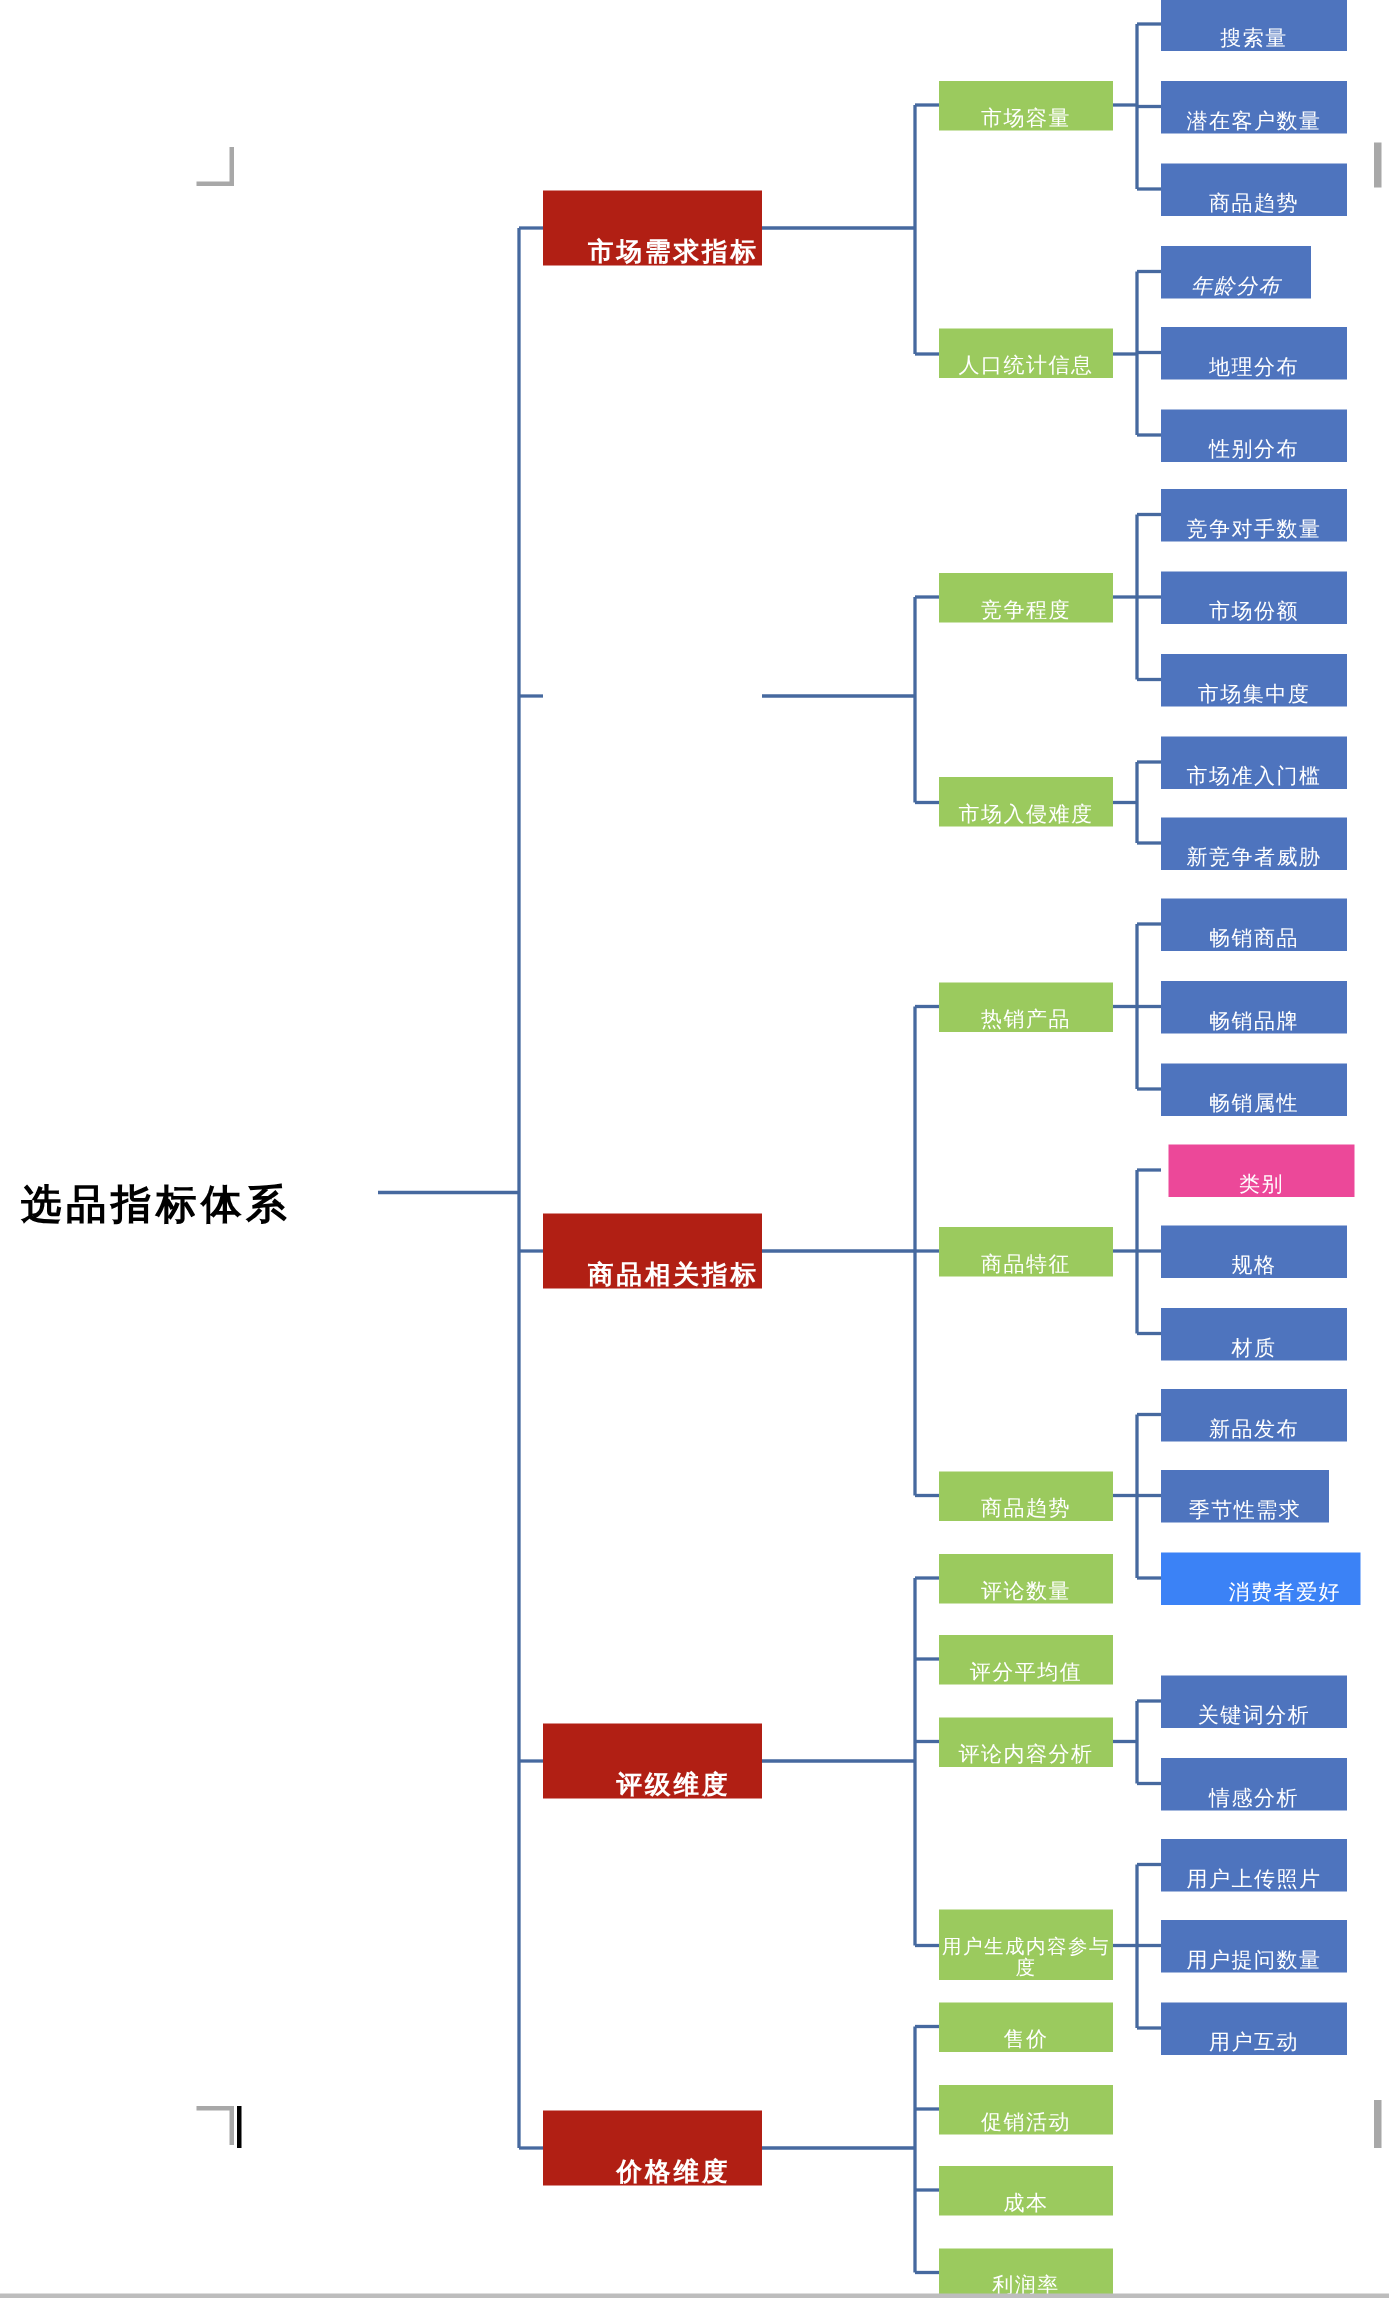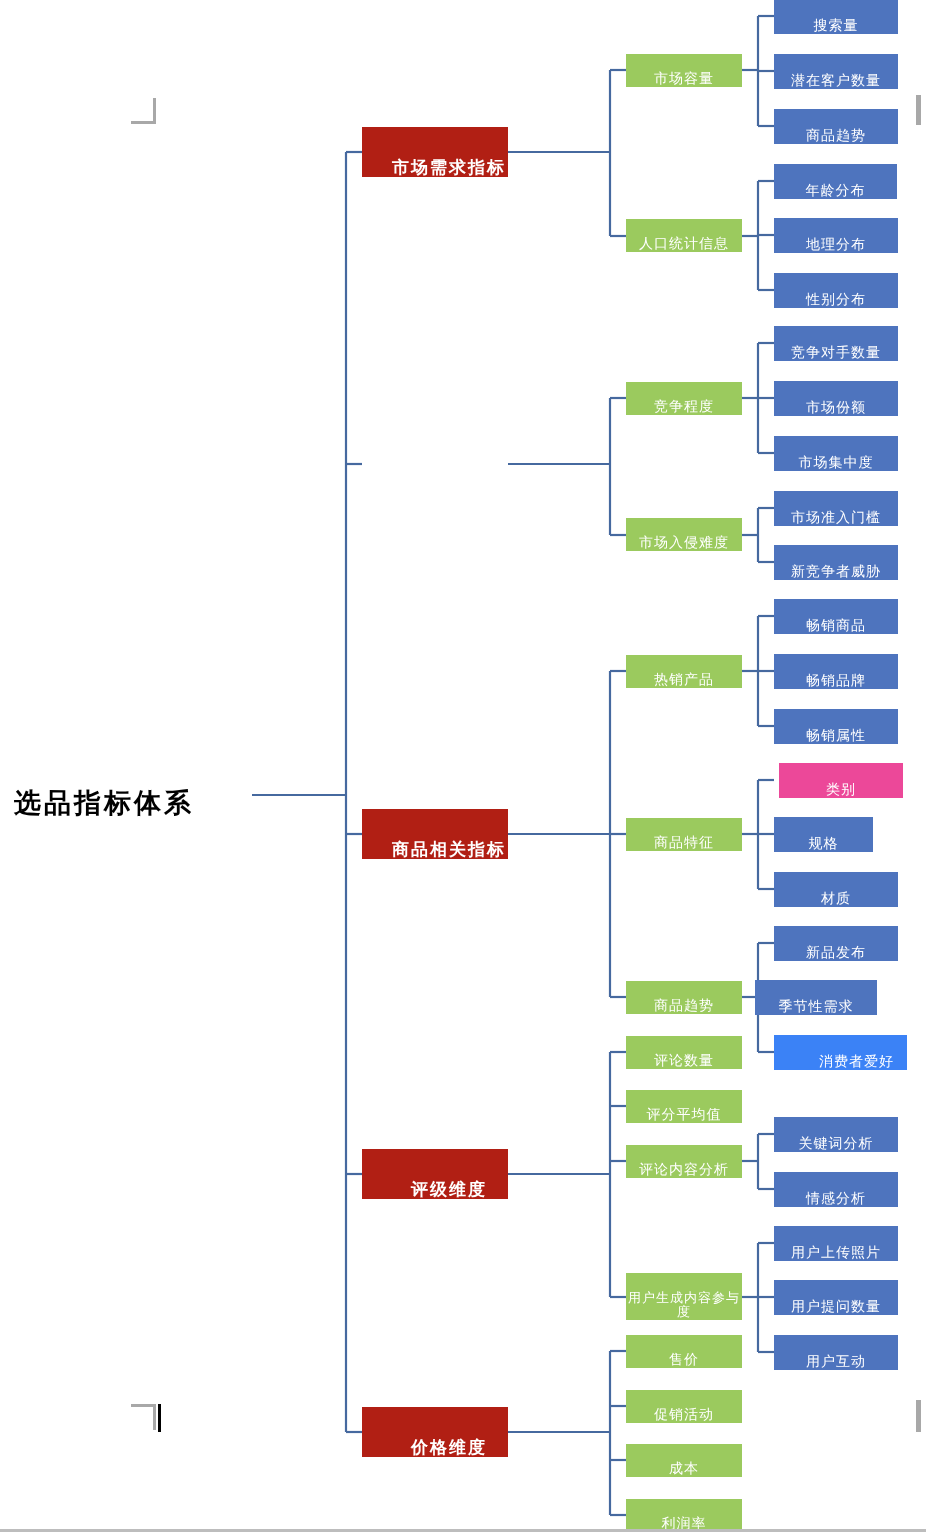--- a/index.html
+++ b/index.html
@@ -175,21 +175,21 @@
 
   <div class="node lvl3" style="left: 774px; top: -1px; width: 124px; height: 35px; background: rgb(78, 116, 190);">
     <span>搜索量</span>
   </div>
   <div class="node lvl3" style="left: 774px; top: 54px; width: 124px; height: 35px; background: rgb(78, 116, 190);">
     <span>潜在客户数量</span>
   </div>
   <div class="node lvl3" style="left: 774px; top: 109px; width: 124px; height: 35px; background: rgb(78, 116, 190);">
     <span>商品趋势</span>
   </div>
-  <div class="node lvl3" style="left: 774px; top: 164px; width: 123px; height: 35px; background: rgb(78, 116, 190);">
+  <div class="node lvl3" style="left: 774px; top: 164px; width: 100px; height: 35px; background: rgb(78, 116, 190); font-style: italic;">
     <span>年龄分布</span>
   </div>
   <div class="node lvl3" style="left: 774px; top: 218px; width: 124px; height: 35px; background: rgb(78, 116, 190);">
     <span>地理分布</span>
   </div>
   <div class="node lvl3" style="left: 774px; top: 273px; width: 124px; height: 35px; background: rgb(78, 116, 190);">
     <span>性别分布</span>
   </div>
 
   <div class="node lvl2" style="left: 626px; top: 382px; width: 116px; height: 33px; background: rgb(155, 202, 94);">
@@ -230,30 +230,30 @@
   </div>
   <div class="node lvl3" style="left: 774px; top: 654px; width: 124px; height: 35px; background: rgb(78, 116, 190);">
     <span>畅销品牌</span>
   </div>
   <div class="node lvl3" style="left: 774px; top: 709px; width: 124px; height: 35px; background: rgb(78, 116, 190);">
     <span>畅销属性</span>
   </div>
   <div class="node lvl3" style="left: 748px; top: 763px; width: 124px; height: 35px; background: #ec4899; margin-left: 31px;">
     <span>类别</span>
   </div>
-  <div class="node lvl3" style="left: 774px; top: 817px; width: 99px; height: 35px; background: rgb(78, 116, 190);">
+  <div class="node lvl3" style="left: 774px; top: 817px; width: 124px; height: 35px; background: rgb(78, 116, 190);">
     <span>规格</span>
   </div>
   <div class="node lvl3" style="left: 774px; top: 872px; width: 124px; height: 35px; background: rgb(78, 116, 190);">
     <span>材质</span>
   </div>
   <div class="node lvl3" style="left: 774px; top: 926px; width: 124px; height: 35px; background: rgb(78, 116, 190);">
     <span>新品发布</span>
   </div>
-  <div class="node lvl3" style="left: 755px; top: 980px; width: 122px; height: 35px; background: rgb(78, 116, 190);">
+  <div class="node lvl3" style="left: 774px; top: 980px; width: 112px; height: 35px; background: rgb(78, 116, 190);">
     <span>季节性需求</span>
   </div>
   <div class="node lvl3" style="left: 774px; top: 1035px; width: 133px; height: 35px; background: #3b82f6; padding-left: 32px;">
     <span>消费者爱好</span>
   </div>
 
   <div class="node lvl2" style="left: 626px; top: 1036px; width: 116px; height: 33px; background: rgb(155, 202, 94);">
     <span>评论数量</span>
   </div>
   <div class="node lvl2" style="left: 626px; top: 1090px; width: 116px; height: 33px; background: rgb(155, 202, 94);">

